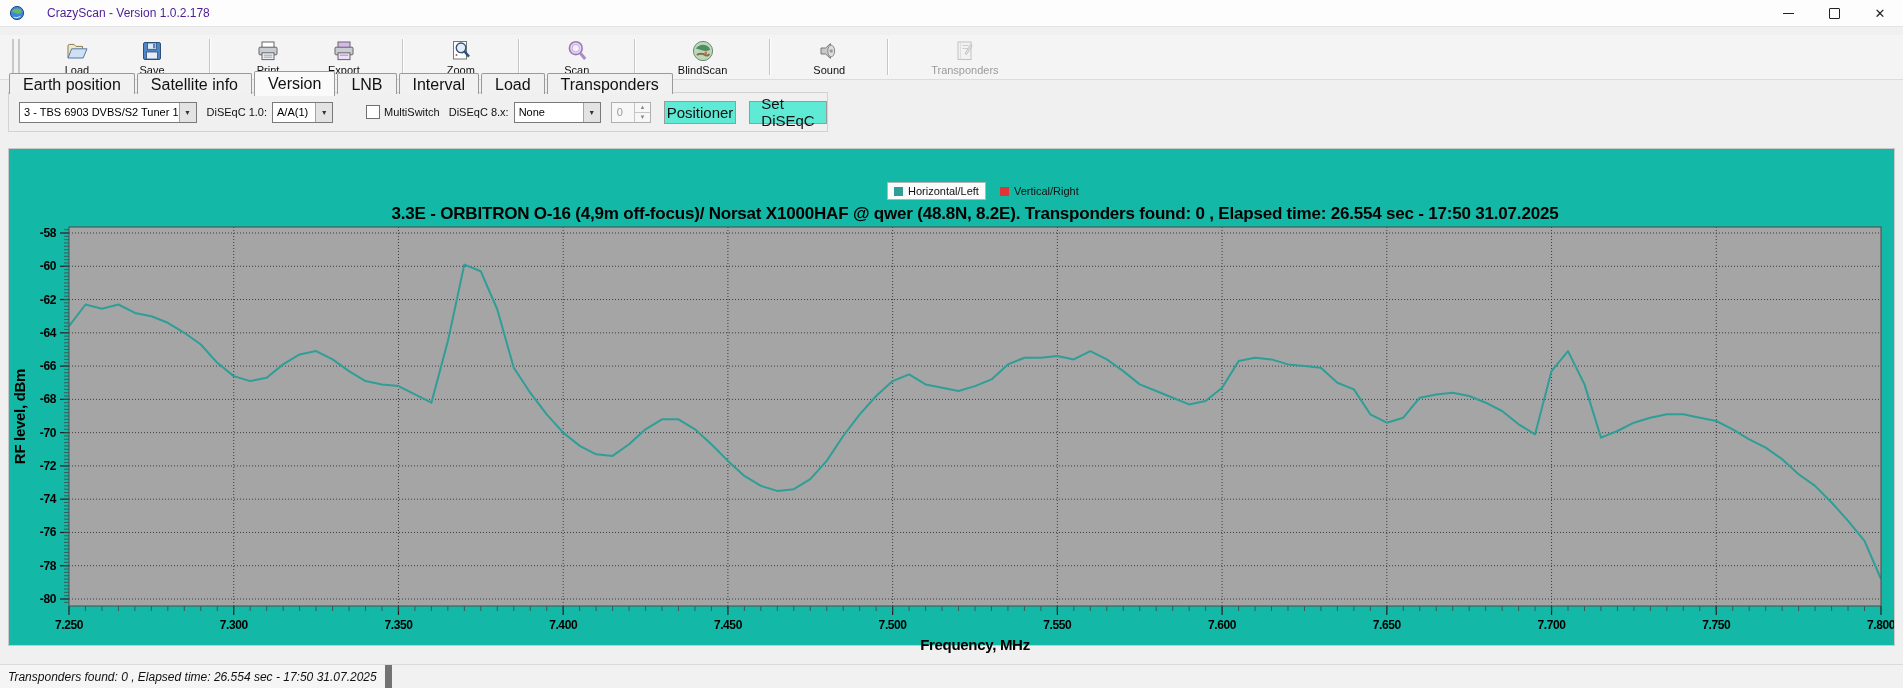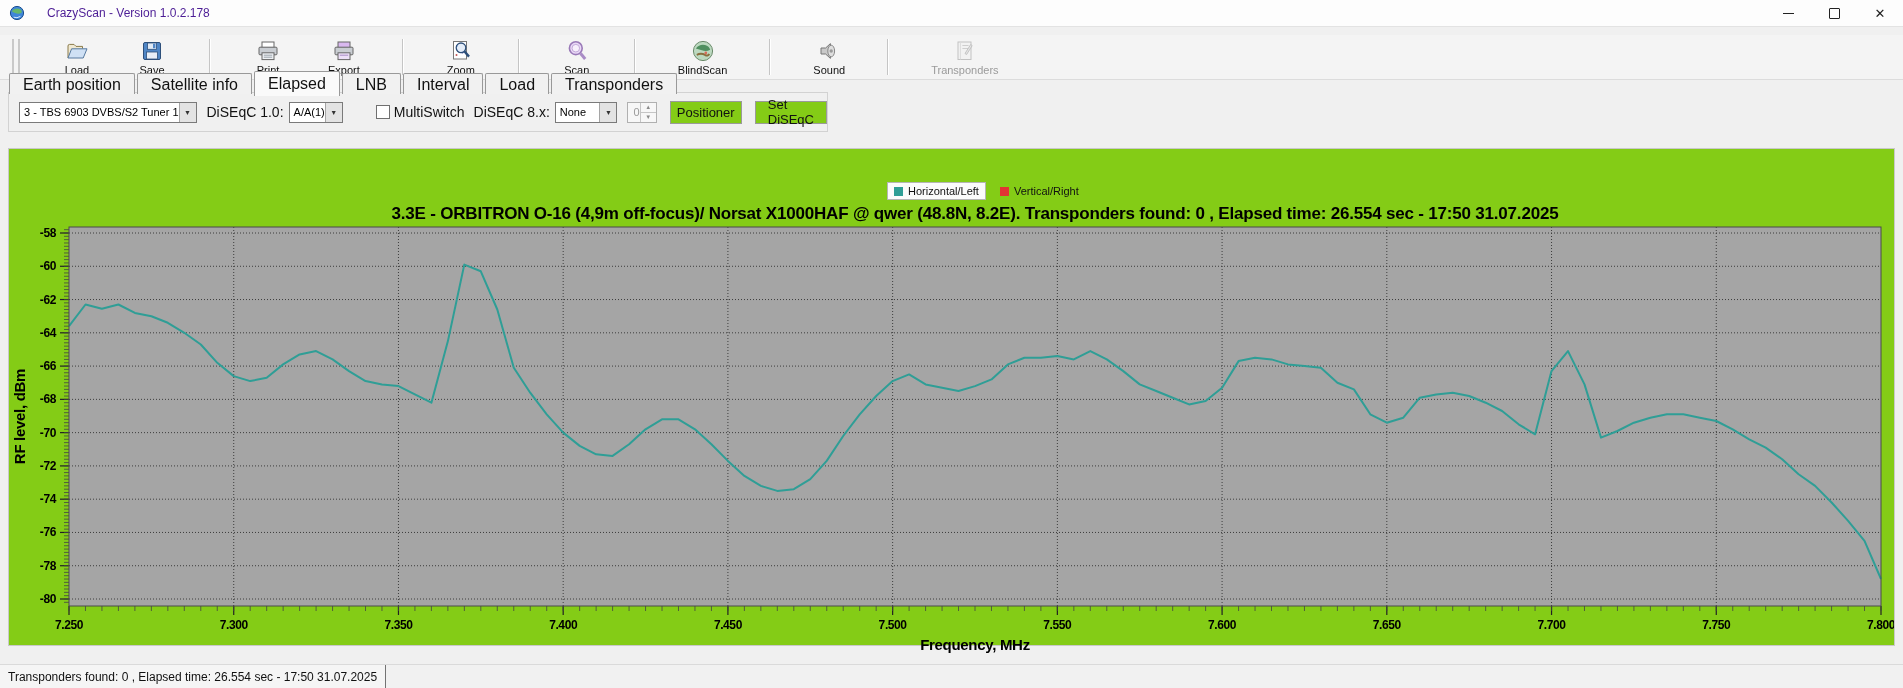--- a/index.html
+++ b/index.html
@@ -46,63 +46,63 @@
     height:18px;padding:2px 13px 0 13px;margin-right:2px;box-sizing:content-box;
     border:1px solid #999;border-bottom:none;background:#f1f1f1;
     font-size:16px;color:#111;white-space:nowrap;cursor:default;border-radius:2px 2px 0 0;
   }
   .tab.active{background:#fafafa;margin-top:-2px;height:21px;padding-top:3px;position:relative;z-index:4;}
   .tabpanel{
     position:absolute;left:8px;top:92px;width:820px;height:40px;z-index:2;
     border:1px solid #d2d2d2;background:#f0f0f0;
     display:flex;align-items:center;padding-left:10px;box-sizing:border-box;
   }
-  .ctl-label{font-size:14px;color:#111;white-space:nowrap;}
+  .ctl-label{font-size:11px;color:#111;white-space:nowrap;}
   .combo{
     height:21px;background:#fff;border:1px solid #7a7a7a;display:flex;align-items:center;
     font-size:11px;color:#000;box-sizing:border-box;
   }
   .combo .combo-text{flex:1;padding-left:4px;overflow:hidden;white-space:nowrap;}
   .combo .combo-btn{width:16px;height:100%;background:#e3e3e3;border-left:1px solid #a5a5a5;display:flex;align-items:center;justify-content:center;font-size:7px;color:#333;}
   .checkbox-wrap{display:flex;align-items:center;padding-left:31px;}
   .checkbox{width:12px;height:12px;background:#fff;border:1px solid #707070;margin-right:4px;}
   .spinner{
     width:46px;height:21px;background:#f7f7f7;border:1px solid #b0b0b0;display:flex;box-sizing:border-box;
   }
   .spinner .spin-text{flex:1;font-size:11px;color:#9a9a9a;display:flex;align-items:center;padding-left:5px;}
   .spinner .spin-btns{width:15px;border-left:1px solid #c5c5c5;display:flex;flex-direction:column;}
   .spinner .spin-up,.spinner .spin-down{flex:1;display:flex;align-items:center;justify-content:center;font-size:6px;color:#8a8a8a;}
   .spinner .spin-up{border-bottom:1px solid #c5c5c5;}
   .push-btn{
-    height:23px;padding:0 12px;background:#84cc16;border:1px solid #9a9a9a;
-    font-size:13px;color:#111;display:flex;align-items:center;justify-content:center;cursor:default;
+    height:23px;padding:0 12px;background:#5eead4;border:1px solid #9a9a9a;
+    font-size:15px;color:#111;display:flex;align-items:center;justify-content:center;cursor:default;
   }
   
   .chartpanel{
     position:absolute;left:8px;top:148px;width:1887px;height:498px;
-    background:#84cc16;border:1px solid #c9c9c9;box-sizing:border-box;
+    background:#14b8a6;border:1px solid #c9c9c9;box-sizing:border-box;
   }
   .legend{
     position:absolute;left:878px;top:32px;height:20px;display:flex;align-items:center;z-index:2;font-size:11px;color:#111;
   }
   .legend-item{display:flex;align-items:center;padding:2px 6px;margin-right:8px;}
   .legend-item.selected{background:#fbfbfb;border:1px solid #b5b5b5;}
   .legend-swatch{width:9px;height:9px;margin-right:5px;display:inline-block;}
   svg text{font-family:"Liberation Sans", sans-serif;}
   .chart-title{font-size:17px;font-weight:700;letter-spacing:-0.2px;fill:#000;}
   .tick-label{font-size:12px;font-weight:700;letter-spacing:-0.4px;fill:#000;}
   .axis-title{font-size:15px;font-weight:700;letter-spacing:-0.3px;fill:#000;}
   
   .statusbar{
     position:absolute;left:0;top:664px;width:1903px;height:24px;
     background:#f1f1f1;border-top:1px solid #dadada;display:flex;align-items:center;
   }
   .status-cell{
     height:100%;display:flex;align-items:center;padding:0 8px;min-width:368px;
-    border-right:1px solid #737373;background:#f5f5f5;box-sizing:border-box;
+    border-right:7px solid #737373;background:#f5f5f5;box-sizing:border-box;font-style:italic;
   }
   .status-cell span{font-size:12px;color:#111;white-space:nowrap;}
 </style>
 </head>
 <body>
 
 <div class="titlebar">
   <span class="app-icon">
     <svg viewBox="0 0 16 16" width="16" height="16">
       <circle cx="8" cy="8" r="6.6" fill="#3f86d8" stroke="#1d4f8f" stroke-width="1"></circle>
@@ -211,21 +211,21 @@
           <line x1="9.4" y1="9.5" x2="15.6" y2="9.5" stroke="#b0b0b0"></line>
           <path d="M12 14.5 L17.6 5.6 L19.2 6.6 L13.6 15.5 Z" fill="#d8d8d8" stroke="#8a8a8a" stroke-width="0.8"></path>
         </svg></span>
       <span>Transponders</span>
     </div>
   </div>
 
 <div class="tabstrip" id="tabstrip">
     <div class="tab">Earth position</div>
     <div class="tab">Satellite info</div>
-    <div class="tab active">Elapsed</div>
+    <div class="tab active">Version</div>
     <div class="tab">LNB</div>
     <div class="tab">Interval</div>
     <div class="tab">Load</div>
     <div class="tab">Transponders</div>
   </div>
 
 <div class="tabpanel">
   <div class="combo" style="width:182px;margin-right:10px;">
     <span class="combo-text">3 - TBS 6903 DVBS/S2 Tuner 1</span>
     <span class="combo-btn">▼</span>

